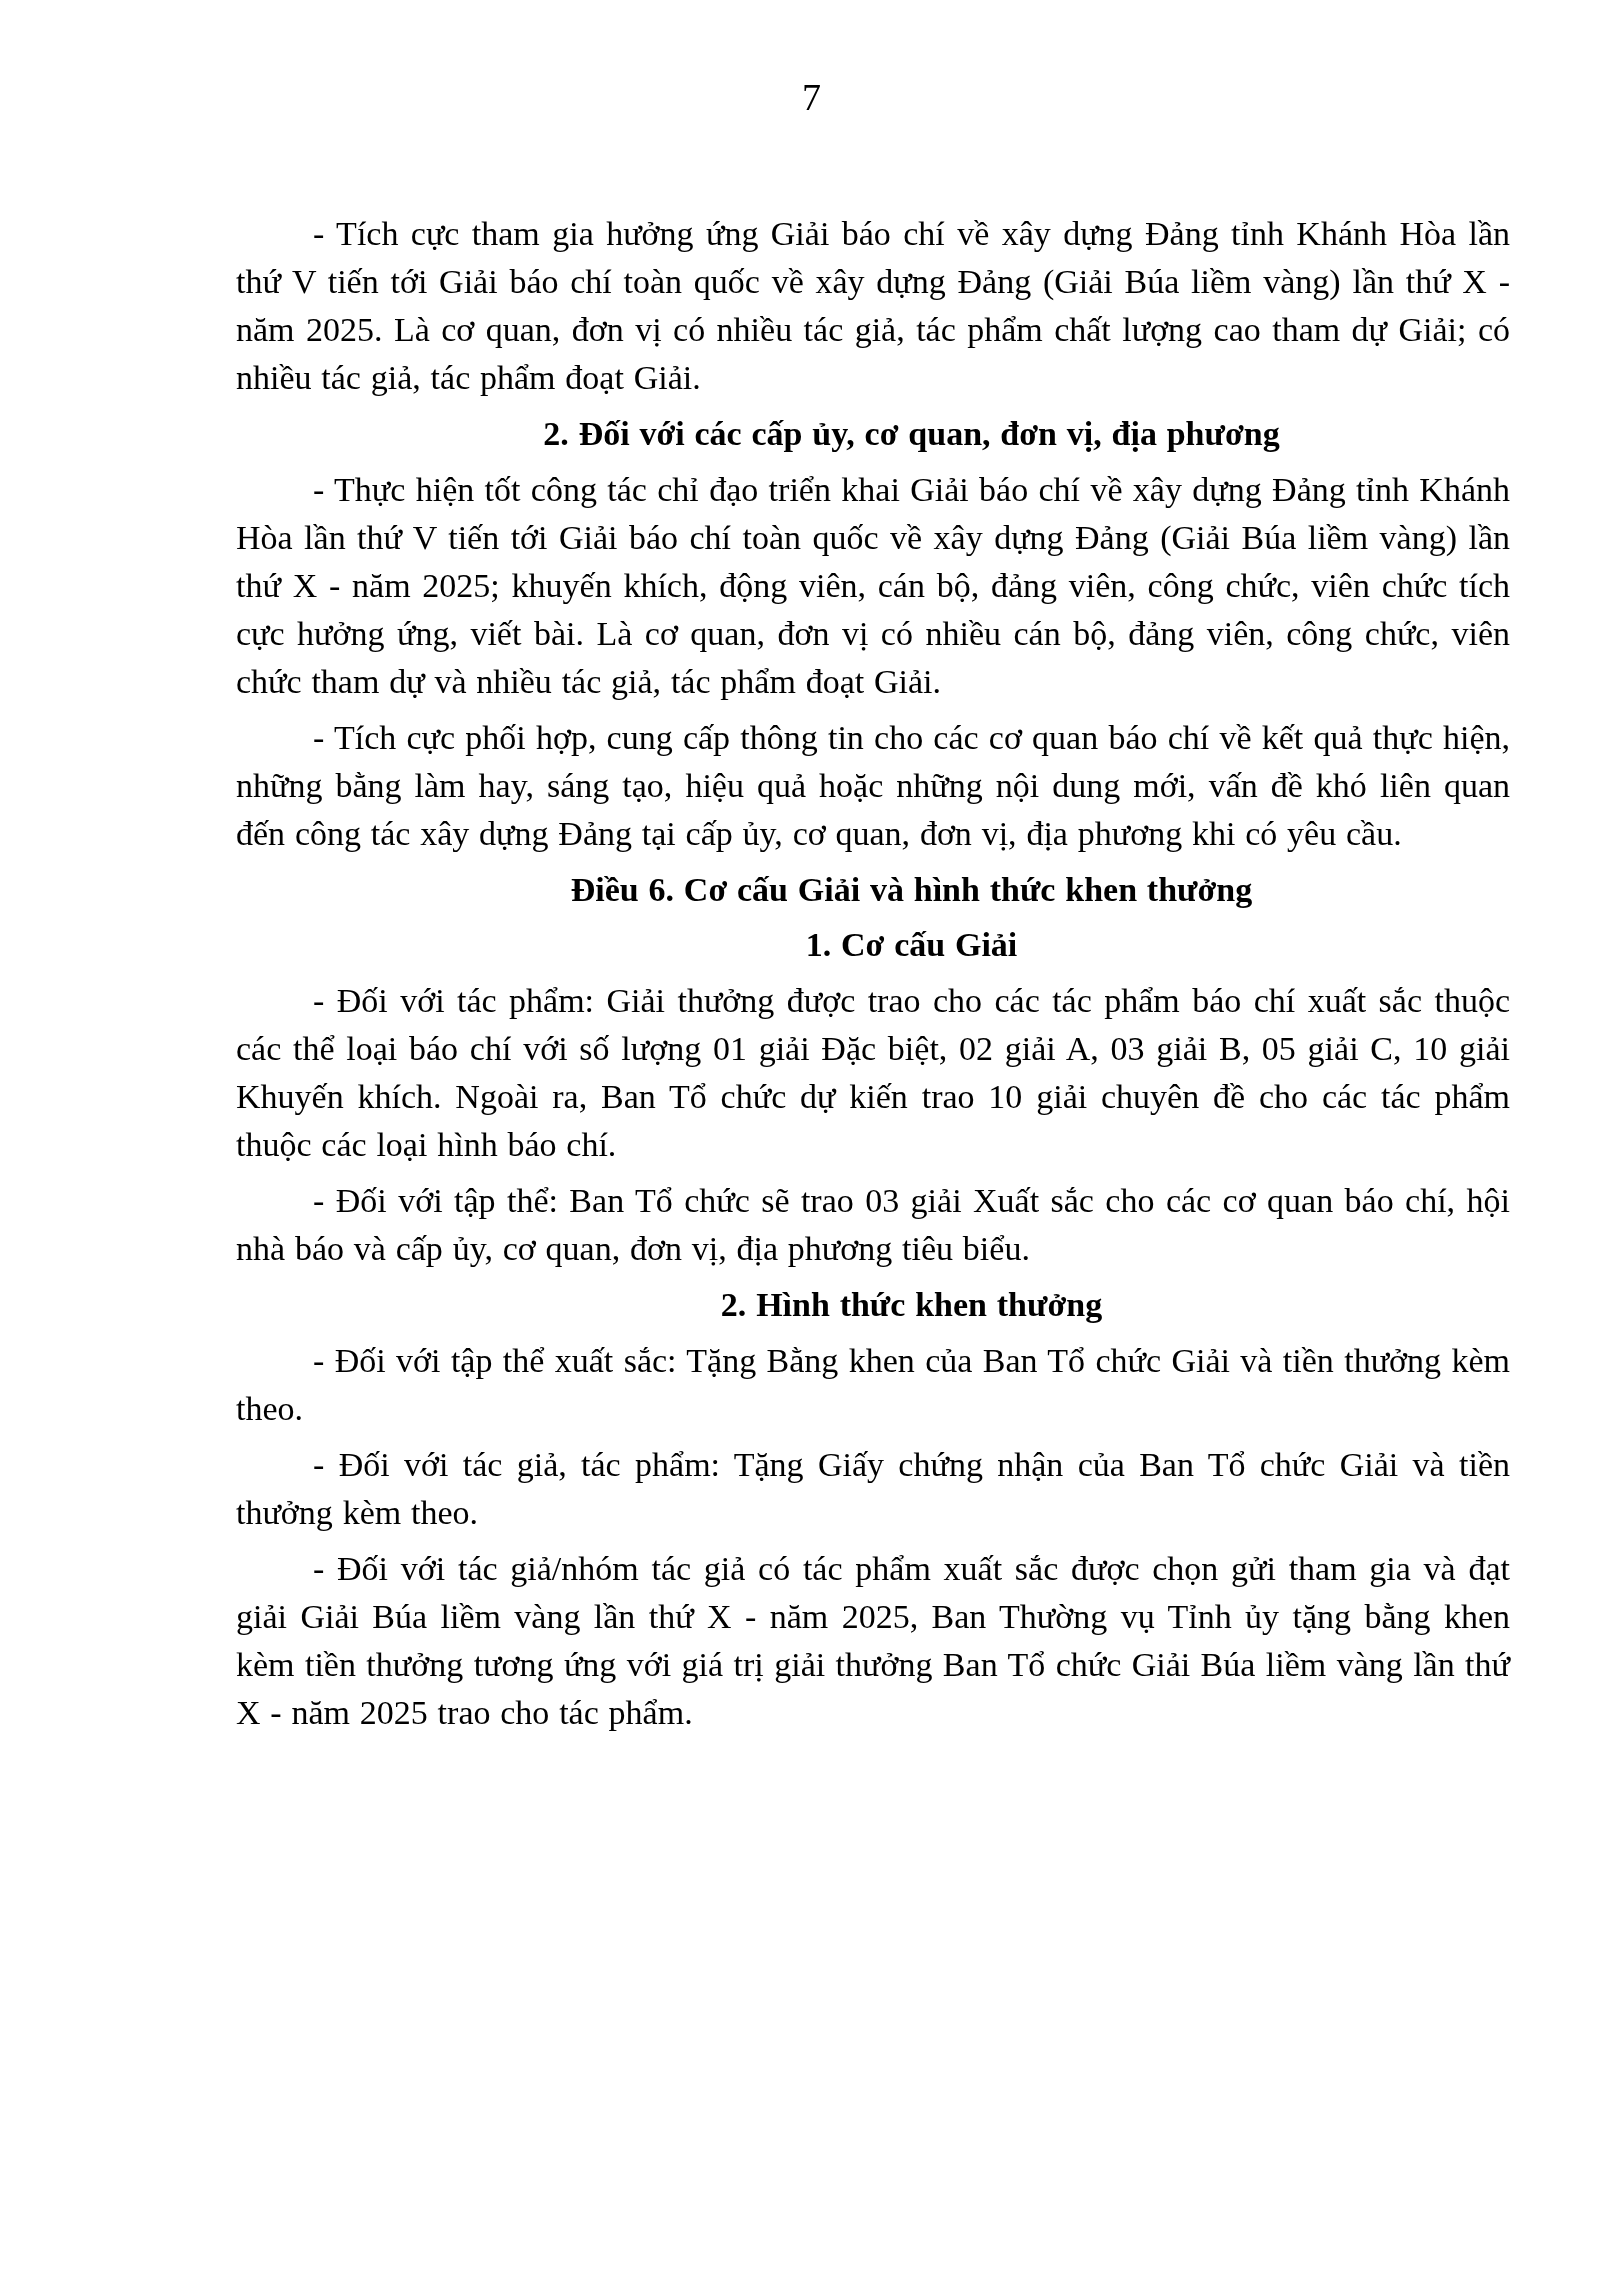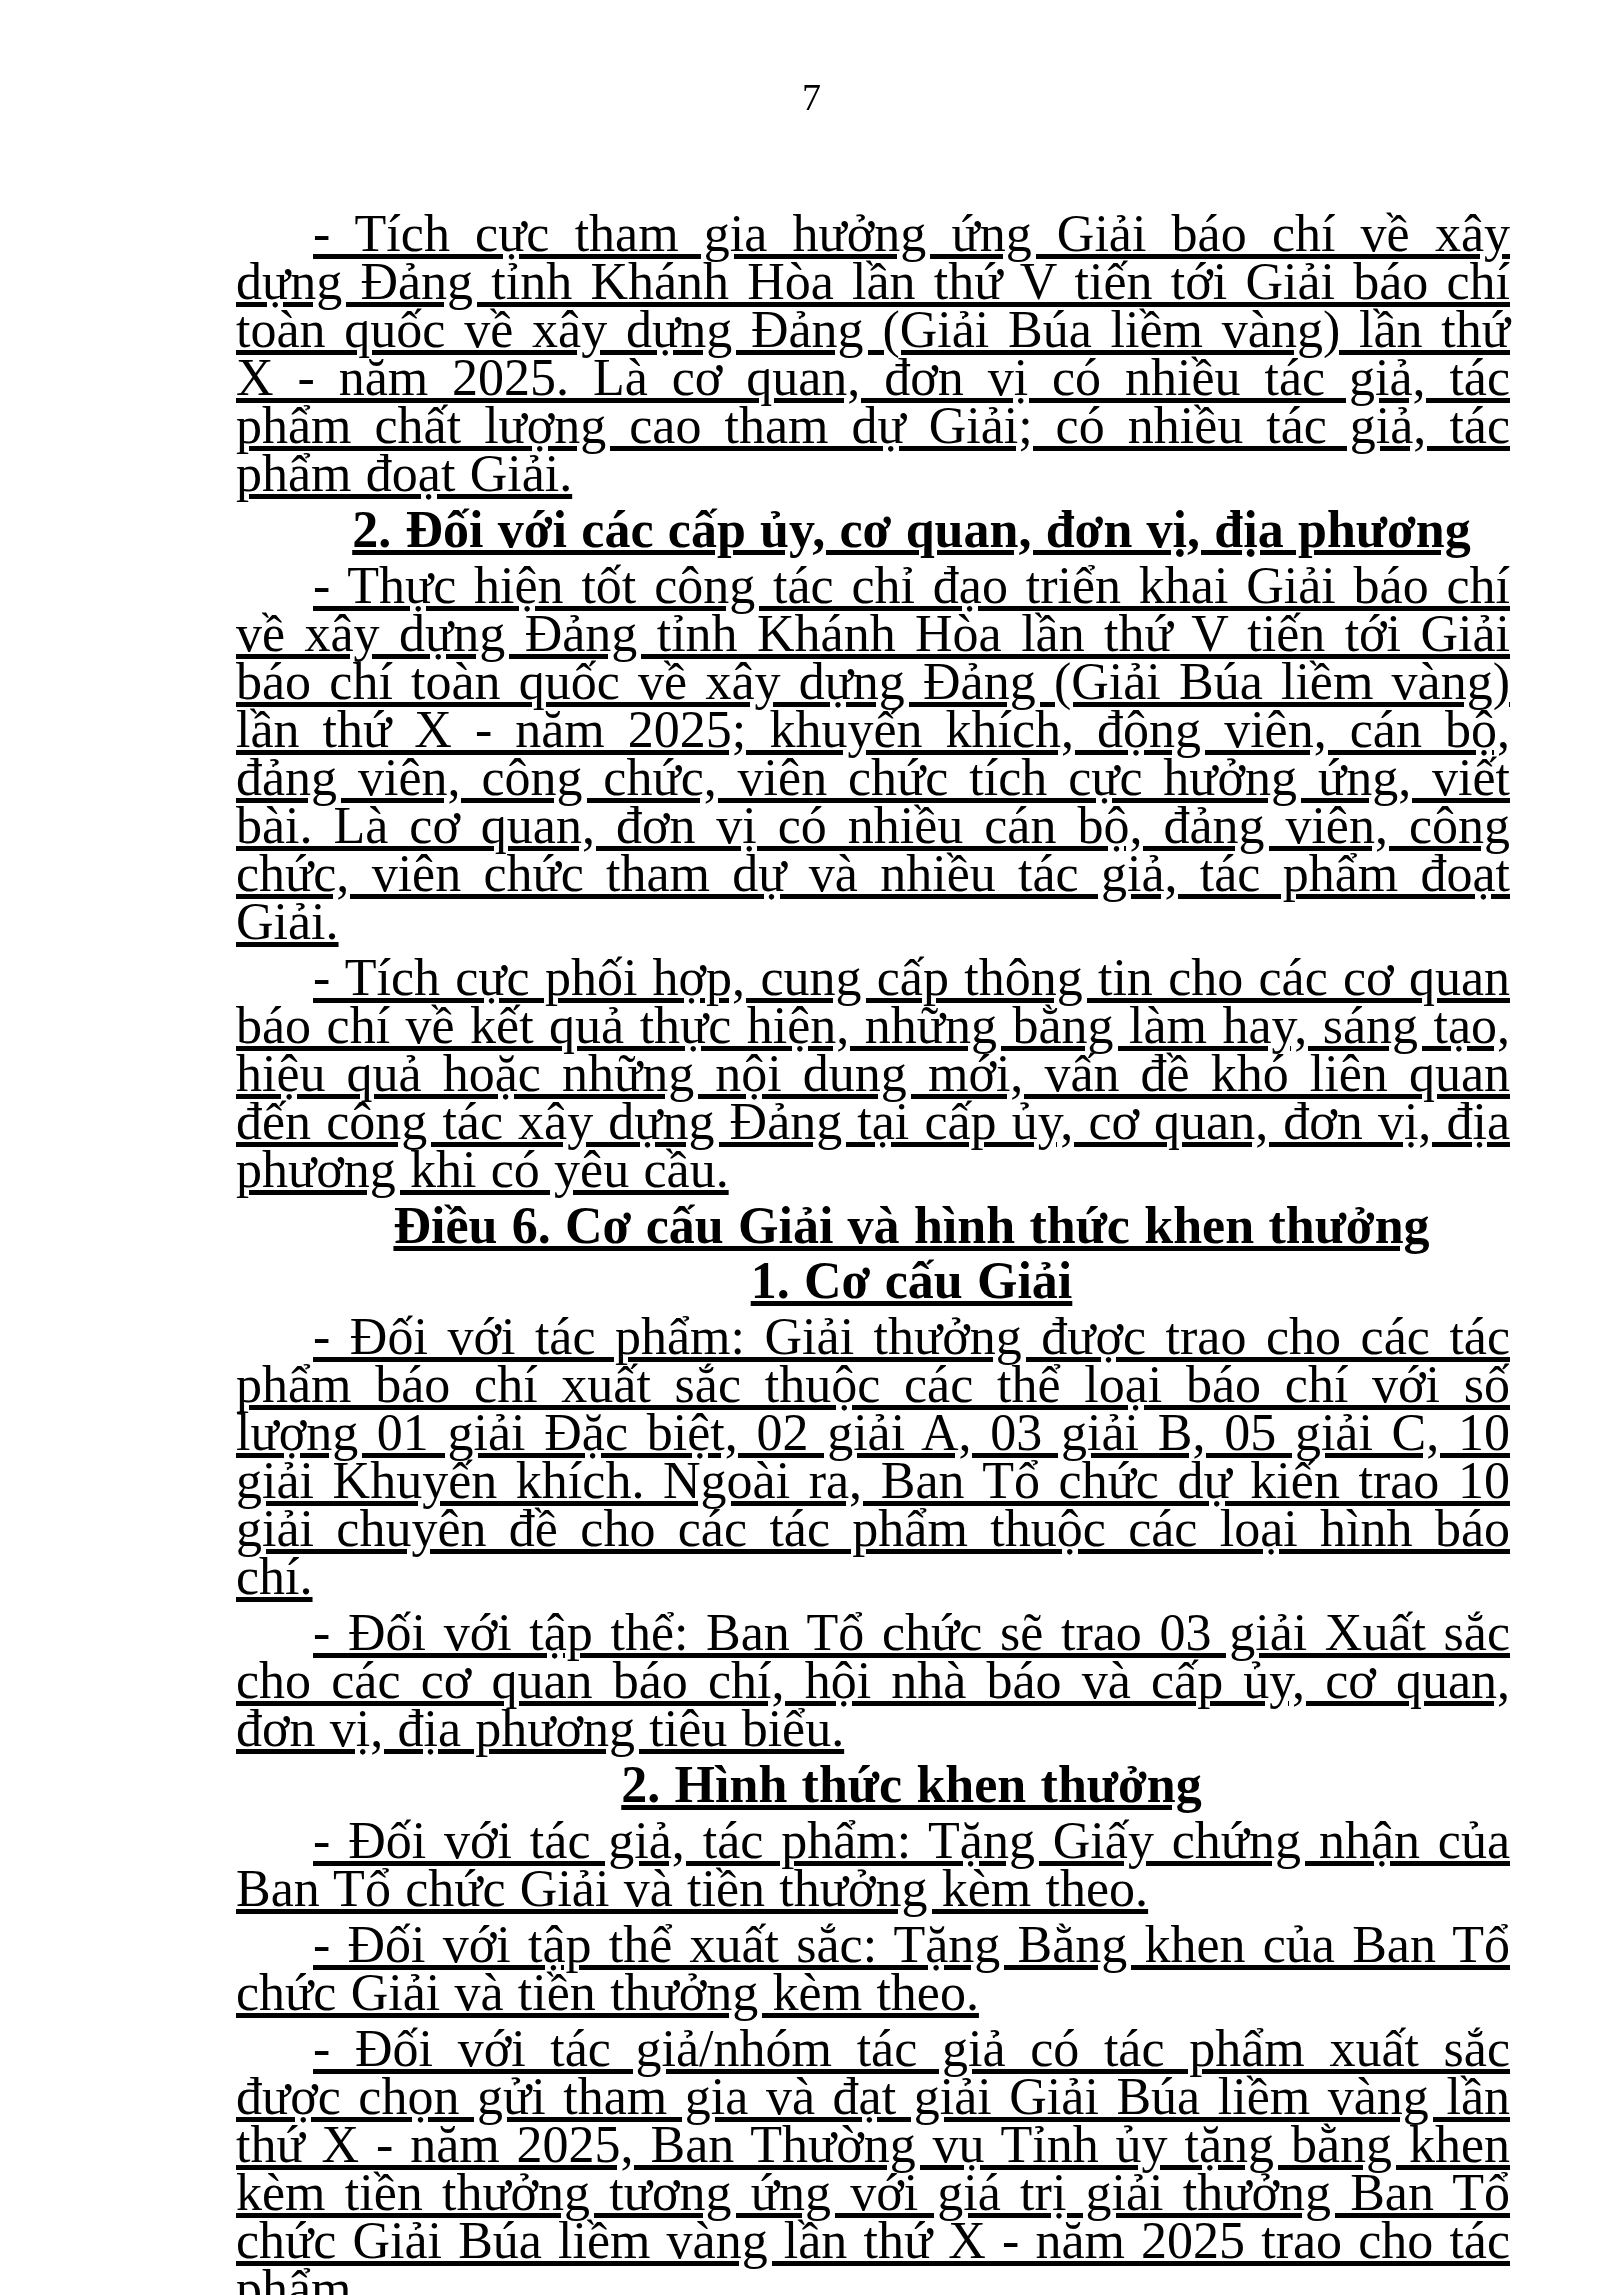--- a/index.html
+++ b/index.html
@@ -22,27 +22,26 @@
     padding-top: 73px;
     text-align: center;
     font-size: 38px;
     line-height: 48px;
     font-weight: normal;
   }
   .content {
     margin: 89px 113px 0 236px;
   }
   .block {
-    font-size: 52px;
+    font-size: 34px;
     line-height: 48px;
     text-align: justify;
     text-indent: 77px;
     margin: 7.9px 0 0 0;
     word-spacing: 1.3px;
-    text-decoration: underline;
   }
   .content .block:first-child {
     margin-top: 0;
   }
   .block.heading {
     font-weight: bold;
     text-align: center;
   }
 </style>
 </head>
@@ -66,21 +65,21 @@
 
     <p class="block heading">1. Cơ cấu Giải</p>
 
     <p class="block paragraph">- Đối với tác phẩm: Giải thưởng được trao cho các tác phẩm báo chí xuất sắc thuộc các thể loại báo chí với số lượng 01 giải Đặc biệt, 02 giải A, 03 giải B, 05 giải C, 10 giải Khuyến khích. Ngoài ra, Ban Tổ chức dự kiến trao 10 giải chuyên đề cho các tác phẩm thuộc các loại hình báo chí.</p>
 
 
     <p class="block paragraph">- Đối với tập thể: Ban Tổ chức sẽ trao 03 giải Xuất sắc cho các cơ quan báo chí, hội nhà báo và cấp ủy, cơ quan, đơn vị, địa phương tiêu biểu.</p>
 
     <p class="block heading">2. Hình thức khen thưởng</p>
 
+    <p class="block paragraph">- Đối với tập thể xuất sắc: Tặng Bằng khen của Ban Tổ chức Giải và tiền thưởng kèm theo.</p>
+
     <p class="block paragraph">- Đối với tác giả, tác phẩm: Tặng Giấy chứng nhận của Ban Tổ chức Giải và tiền thưởng kèm theo.</p>
-
-    <p class="block paragraph">- Đối với tập thể xuất sắc: Tặng Bằng khen của Ban Tổ chức Giải và tiền thưởng kèm theo.</p>
 
     <p class="block paragraph">- Đối với tác giả/nhóm tác giả có tác phẩm xuất sắc được chọn gửi tham gia và đạt giải Giải Búa liềm vàng lần thứ X - năm 2025, Ban Thường vụ Tỉnh ủy tặng bằng khen kèm tiền thưởng tương ứng với giá trị giải thưởng Ban Tổ chức Giải Búa liềm vàng lần thứ X - năm 2025 trao cho tác phẩm.</p>
 
   </div>
 </div>
 
 
 </body></html>

